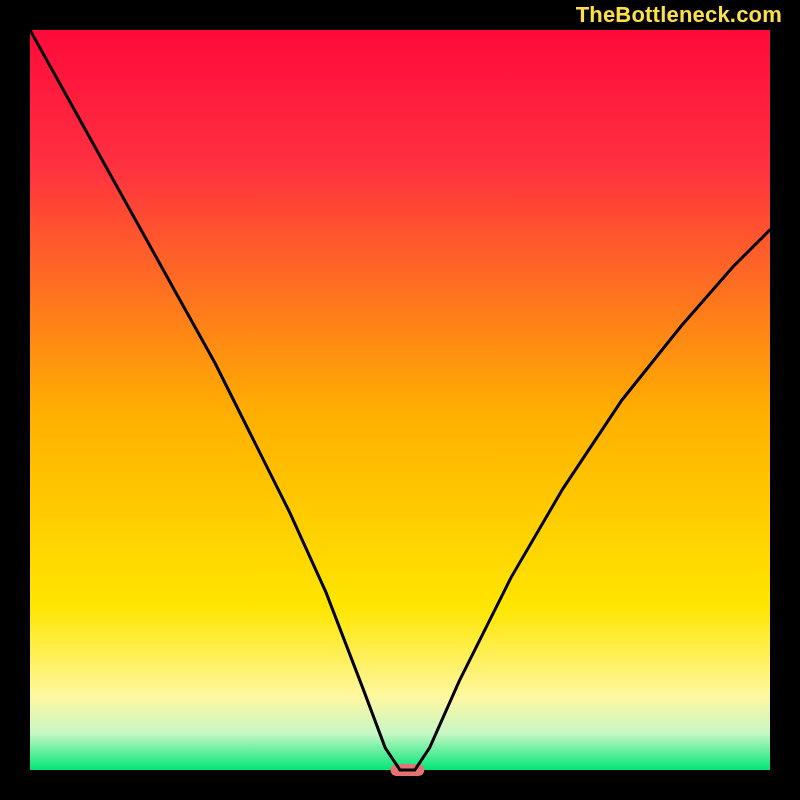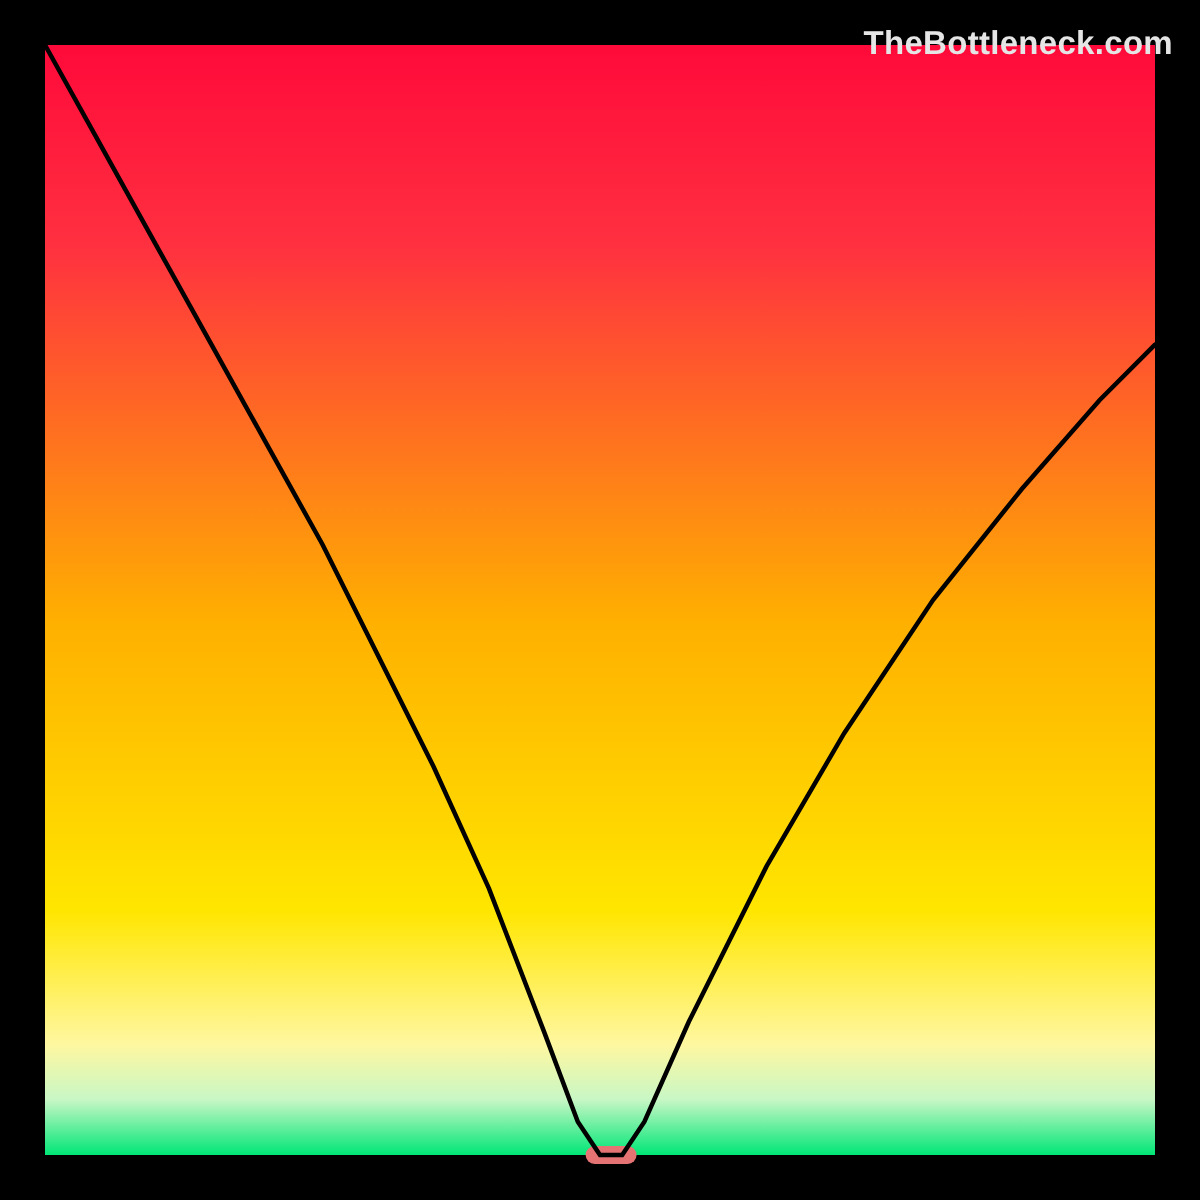--- a/index.html
+++ b/index.html
@@ -16,24 +16,23 @@
     left: 0; top: 0;
     width: 800px; height: 800px;
     background: #000;
   }
   .watermark {
     position: absolute;
     top: 2px;
     right: 18px;
     font-size: 22px;
     font-weight: 600;
-    color: #e5e5e5;
+    color: #fde047;
     letter-spacing: 0.2px;
     user-select: none;
-    margin-top: 14px;
   }
   svg { display: block; }
 </style>
 </head>
 <body>
 
 <div class="frame">
 
   <div class="watermark">TheBottleneck.com</div>
 

